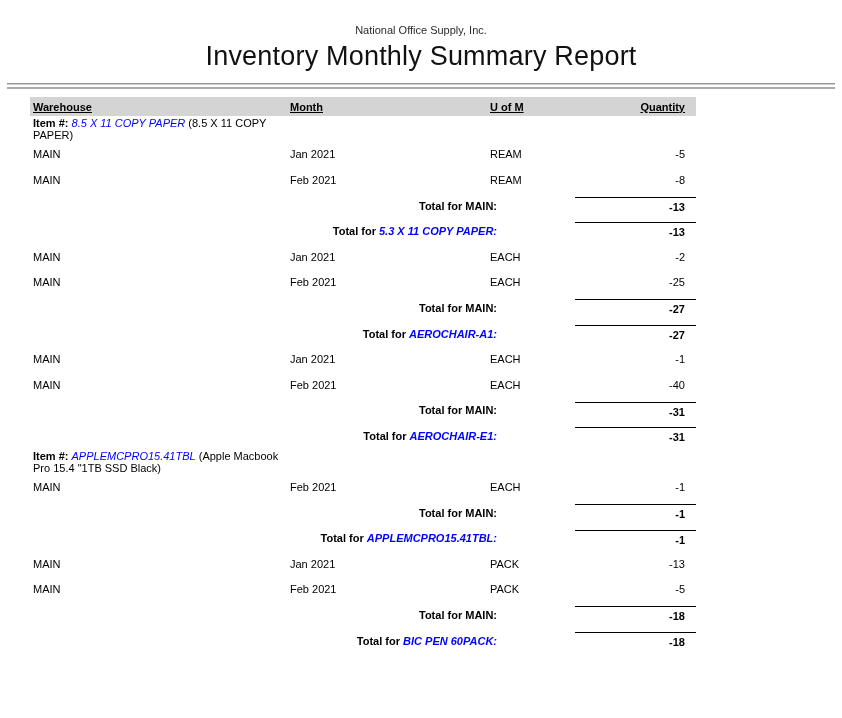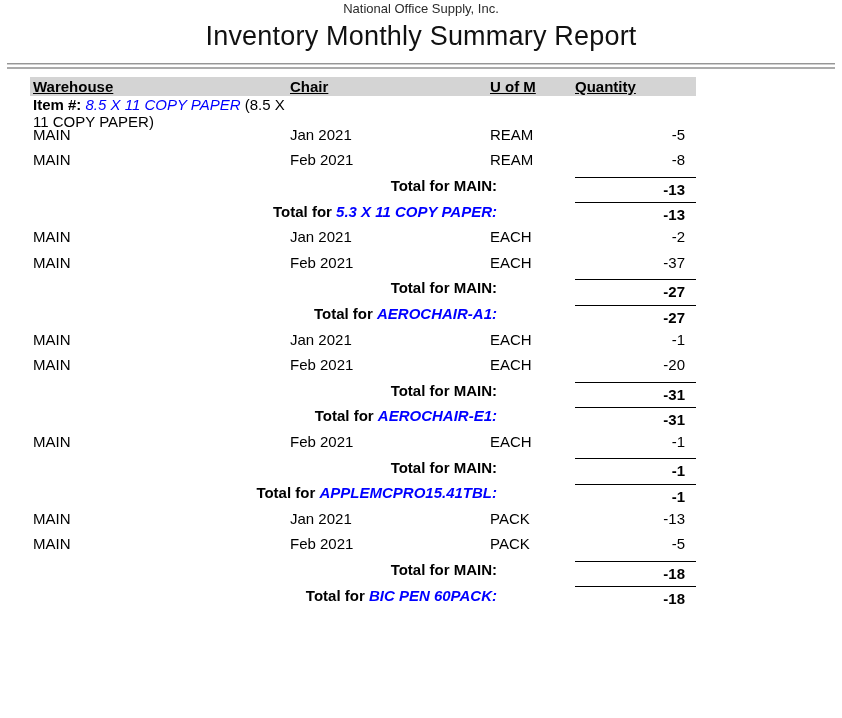--- a/index.html
+++ b/index.html
@@ -5,52 +5,52 @@
   * { margin:0; padding:0; box-sizing:border-box; }
   html,body { background:#fff; }
   body {
     width:842px; height:718px;
     font-family:"Liberation Sans", sans-serif;
     color:#000;
     overflow:hidden;
     position:relative;
   }
   .company {
-    padding-top:1px;
+    padding-top:24px;
     text-align:center;
-    font-size:13px;
+    font-size:11px;
     color:#2b2b2b;
   }
   .title {
     margin-top:5px;
     text-align:center;
     font-size:27px;
     color:#111;
     letter-spacing:0.2px;
   }
   .double-rule { margin:11px 7px 0 7px; }
   .double-rule .rule1 { height:2px; background:#969696; border-bottom:1px solid #cfcfcf; }
   .double-rule .rule2 { height:2px; background:#ababab; margin-top:2px; }
 
-  .report-table { margin-left:30px; width:666px; font-size:15px; }
+  .report-table { margin-left:30px; width:666px; font-size:11px; }
 
   .grid-row {
     display:grid;
     grid-template-columns:257px 200px 85px 1fr;
     padding-left:3px;
     align-items:center;
   }
   .thead {
     margin-top:8px;
     background:#d4d4d4;
     height:19px;
     font-weight:bold;
   }
   .thead .th { text-decoration:underline; }
-  .thead .th.num-h { padding-right:11px; }
+  .thead .th.num-h { text-align:right; padding-right:11px; }
 
   .row { height:25.6px; }
   .bold { font-weight:bold; }
   .blue { color:#0000FF;font-style:italic; }
   .num { text-align:right; padding-right:11px; }
 
   .total-row { align-items:stretch; }
   .total-label {
     grid-column:1 / 4;
     text-align:right;
@@ -76,21 +76,21 @@
   <div class="title">Inventory Monthly Summary Report</div>
 
   <div class="double-rule">
     <div class="rule1"></div>
     <div class="rule2"></div>
   </div>
 
   <div class="report-table">
     <div class="grid-row thead">
       <div class="th">Warehouse</div>
-      <div class="th">Chair</div>
+      <div class="th">Month</div>
       <div class="th">U of M</div>
       <div class="th num-h">Quantity</div>
     </div>
     <div id="sections">
   <div class="section">
     <div class="grid-row row">
       <div class="full"><span class="bold">Item #:</span><span> </span><span class="blue">8.5 X 11 COPY PAPER</span><span> </span><span>(8.5 X 11 COPY PAPER)</span></div>
     </div>
     <div>
   <div class="grid-row row">
@@ -123,21 +123,21 @@
     <div>MAIN</div>
     <div>Jan 2021</div>
     <div>EACH</div>
     <div class="num">-2</div>
   </div>
 
   <div class="grid-row row">
     <div>MAIN</div>
     <div>Feb 2021</div>
     <div>EACH</div>
-    <div class="num">-37</div>
+    <div class="num">-25</div>
   </div>
 </div>
     <div class="grid-row row total-row">
       <div class="total-label">Total for MAIN:</div>
       <div class="num total-num">-27</div>
     </div>
     <div class="grid-row row total-row">
       <div class="total-label"><span class="bold">Total for </span><span class="blue bold">AEROCHAIR-A1:</span></div>
       <div class="num total-num">-27</div>
     </div>
@@ -149,34 +149,37 @@
     <div>MAIN</div>
     <div>Jan 2021</div>
     <div>EACH</div>
     <div class="num">-1</div>
   </div>
 
   <div class="grid-row row">
     <div>MAIN</div>
     <div>Feb 2021</div>
     <div>EACH</div>
-    <div class="num">-20</div>
+    <div class="num">-40</div>
   </div>
 </div>
     <div class="grid-row row total-row">
       <div class="total-label">Total for MAIN:</div>
       <div class="num total-num">-31</div>
     </div>
     <div class="grid-row row total-row">
       <div class="total-label"><span class="bold">Total for </span><span class="blue bold">AEROCHAIR-E1:</span></div>
       <div class="num total-num">-31</div>
     </div>
   </div>
 
   <div class="section">
+    <div class="grid-row row">
+      <div class="full"><span class="bold">Item #:</span><span> </span><span class="blue">APPLEMCPRO15.41TBL</span><span> </span><span>(Apple Macbook Pro 15.4 "1TB SSD Black)</span></div>
+    </div>
     <div>
   <div class="grid-row row">
     <div>MAIN</div>
     <div>Feb 2021</div>
     <div>EACH</div>
     <div class="num">-1</div>
   </div>
 </div>
     <div class="grid-row row total-row">
       <div class="total-label">Total for MAIN:</div>

